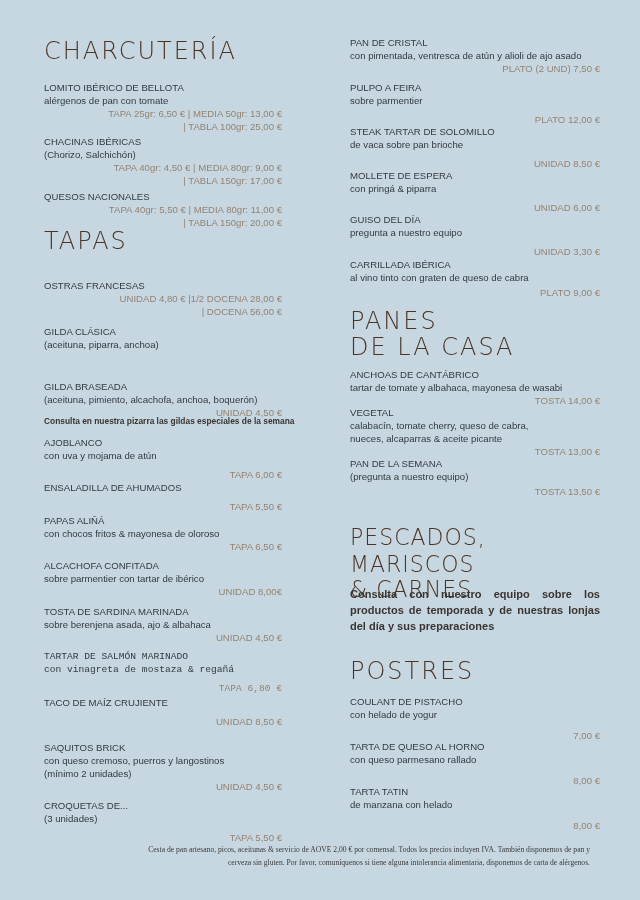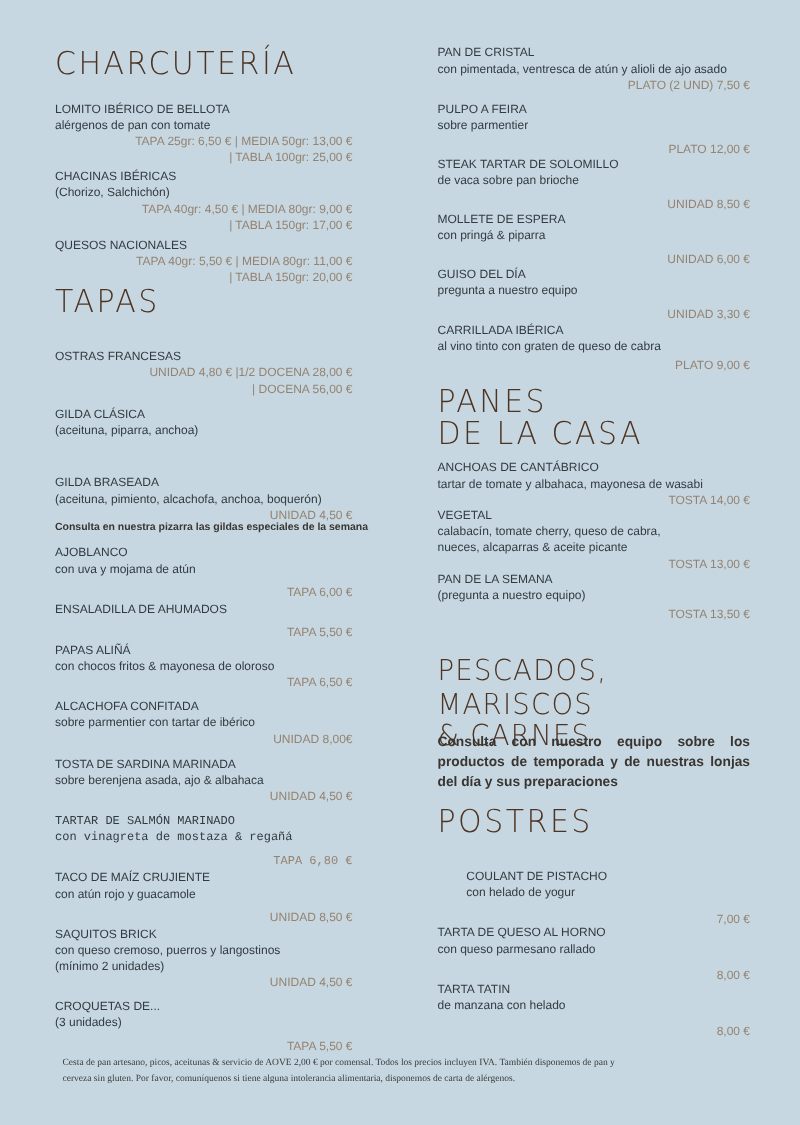--- a/index.html
+++ b/index.html
@@ -31,21 +31,21 @@
   }
   .note-bold {
     font-size:8.4px; line-height:13px; font-weight:bold; color:#3a3530; white-space:nowrap;
   }
   .consult {
     font-size:11px; line-height:16px; font-weight:bold; color:#3a3530; text-align:justify;
   }
   .footer {
     position:absolute; left:50px; top:843px; width:540px;
     font-family:"Liberation Serif", serif;
-    font-size:7.6px; line-height:13px; color:#3a3a3a; text-align:left;
+    font-size:7.6px; line-height:13px; color:#3a3a3a; text-align:right;
   }
   .abs { position:absolute; left:0; right:0; }
 </style>
 </head>
 <body>
 
 <div class="col col-left">
 
   <div class="abs" style="top:38px;">
     <h2 class="section-title">CHARCUTERÍA</h2>
@@ -126,21 +126,20 @@
   </div>
 
   <div class="abs" style="top:650px;font-family:Liberation Mono, monospace;">
     <div class="item-name">TARTAR DE SALMÓN MARINADO</div>
     <div class="item-desc">con vinagreta de mostaza &amp; regañá</div>
     <div class="price" style="margin-top:6px;">TAPA 6,80 €</div>
   </div>
 
   <div class="abs" style="top:696px;">
     <div class="item-name">TACO DE MAÍZ CRUJIENTE</div>
-    <div class="item-desc">con atún rojo y guacamole</div>
     <div class="price" style="margin-top:6px;">UNIDAD 8,50 €</div>
   </div>
 
   <div class="abs" style="top:741px;">
     <div class="item-name">SAQUITOS BRICK</div>
     <div class="item-desc">con queso cremoso, puerros y langostinos</div>
     <div class="item-desc">(mínimo 2 unidades)</div>
     <div class="price">UNIDAD 4,50 €</div>
   </div>
 
@@ -215,25 +214,25 @@
 
   <div class="abs" style="top:525px;">
     <h2 class="section-title" style="font-size:22px;letter-spacing:1px;">PESCADOS, MARISCOS</h2>
     <h2 class="section-title" style="font-size:22px;letter-spacing:1px;">&amp; CARNES</h2>
   </div>
 
   <div class="abs" style="top:586px;">
     <div class="consult">Consulta con nuestro equipo sobre los productos de temporada y de nuestras lonjas del día y sus preparaciones</div>
   </div>
 
-  <div class="abs" style="top:644px;">
+  <div class="abs" style="top:658px;">
     <h2 class="section-title">POSTRES</h2>
   </div>
 
-  <div class="abs" style="top:695px;margin-left:23px;">
+  <div class="abs" style="top:695px;">
     <div class="item-name">COULANT DE PISTACHO</div>
     <div class="item-desc">con helado de yogur</div>
     <div class="price" style="margin-top:8px;">7,00 €</div>
   </div>
 
   <div class="abs" style="top:740px;">
     <div class="item-name">TARTA DE QUESO AL HORNO</div>
     <div class="item-desc">con queso parmesano rallado</div>
     <div class="price" style="margin-top:8px;">8,00 €</div>
   </div>

